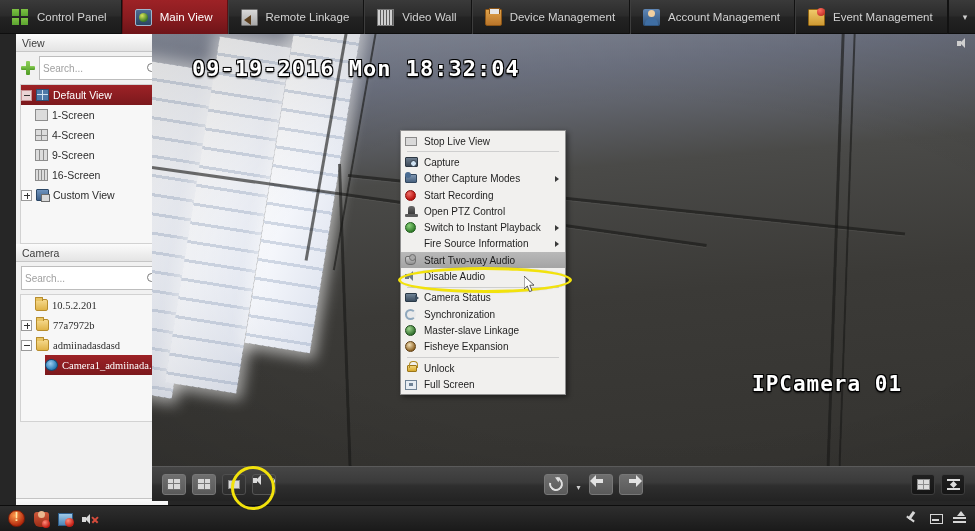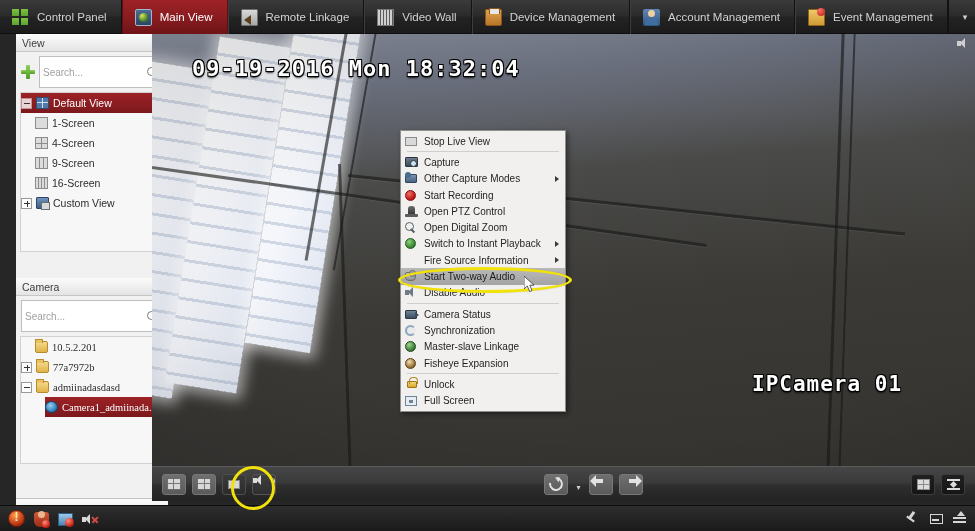--- a/index.html
+++ b/index.html
@@ -133,21 +133,21 @@
   .plus-btn {
     width: 14px; height: 14px; position: relative; flex:0 0 14px;
   }
   .plus-btn::before, .plus-btn::after {
     content:""; position:absolute; background: linear-gradient(#8ed05a,#4f9c24);
     border-radius:1px;
   }
   .plus-btn::before { left:0; top:5px; width:14px; height:4px; }
   .plus-btn::after { left:5px; top:0; width:4px; height:14px; }
   .search-box {
-    flex: 1 1 auto; height: 32px;
+    flex: 1 1 auto; height: 24px;
     background: #ffffff; border: 1px solid #bdbdbd;
     display: flex; align-items: center; padding: 8px 3px;
     position: relative;
   }
   .search-box input {
     border: none; outline: none; width: 100%;
     font-size: 10px; color: #6e6e6e; background: transparent;
     font-family: "Liberation Sans", sans-serif;
   }
   .search-box input::placeholder { color: #a0a0a0; }
@@ -740,21 +740,21 @@
         <span class="ico ico-screen16"></span>
         <span>16-Screen</span>
       </div>
       <div class="tnode">
         <span class="expander plus"></span>
         <span class="ico ico-custview"></span>
         <span>Custom View</span>
       </div>
     </div>
 
-    <div class="panel-header" style="margin-top:26px;gap:28px;">
+    <div class="panel-header" style="gap:28px;">
       <span>Camera</span>
       <span class="chev">⌃</span>
     </div>
     <div class="search-row">
       <span class="search-box">
         <input type="text" placeholder="Search..." style="">
         <span class="mag"></span>
       </span>
     </div>
     <div class="tree" id="camera-tree">
@@ -843,26 +843,20 @@
       <span class="mlabel">Start Recording</span>
     </div>
     <div class="mi">
       <span class="mico">
           <span class="mc-ptz" style="position:absolute;"></span>
         </span>
       <span class="mlabel">Open PTZ Control</span>
     </div>
     <div class="mi">
       <span class="mico">
-          <span class="mc-zoom" style="position:absolute;"></span>
-        </span>
-      <span class="mlabel">Open Digital Zoom</span>
-    </div>
-    <div class="mi">
-      <span class="mico">
           <span class="mc-instant" style="position:absolute;"></span>
         </span>
       <span class="mlabel">Switch to Instant Playback</span>
       <span class="arrow"></span>
     </div>
     <div class="mi">
       <span class="mico"></span>
       <span class="mlabel">Fire Source Information</span>
       <span class="arrow"></span>
     </div>

